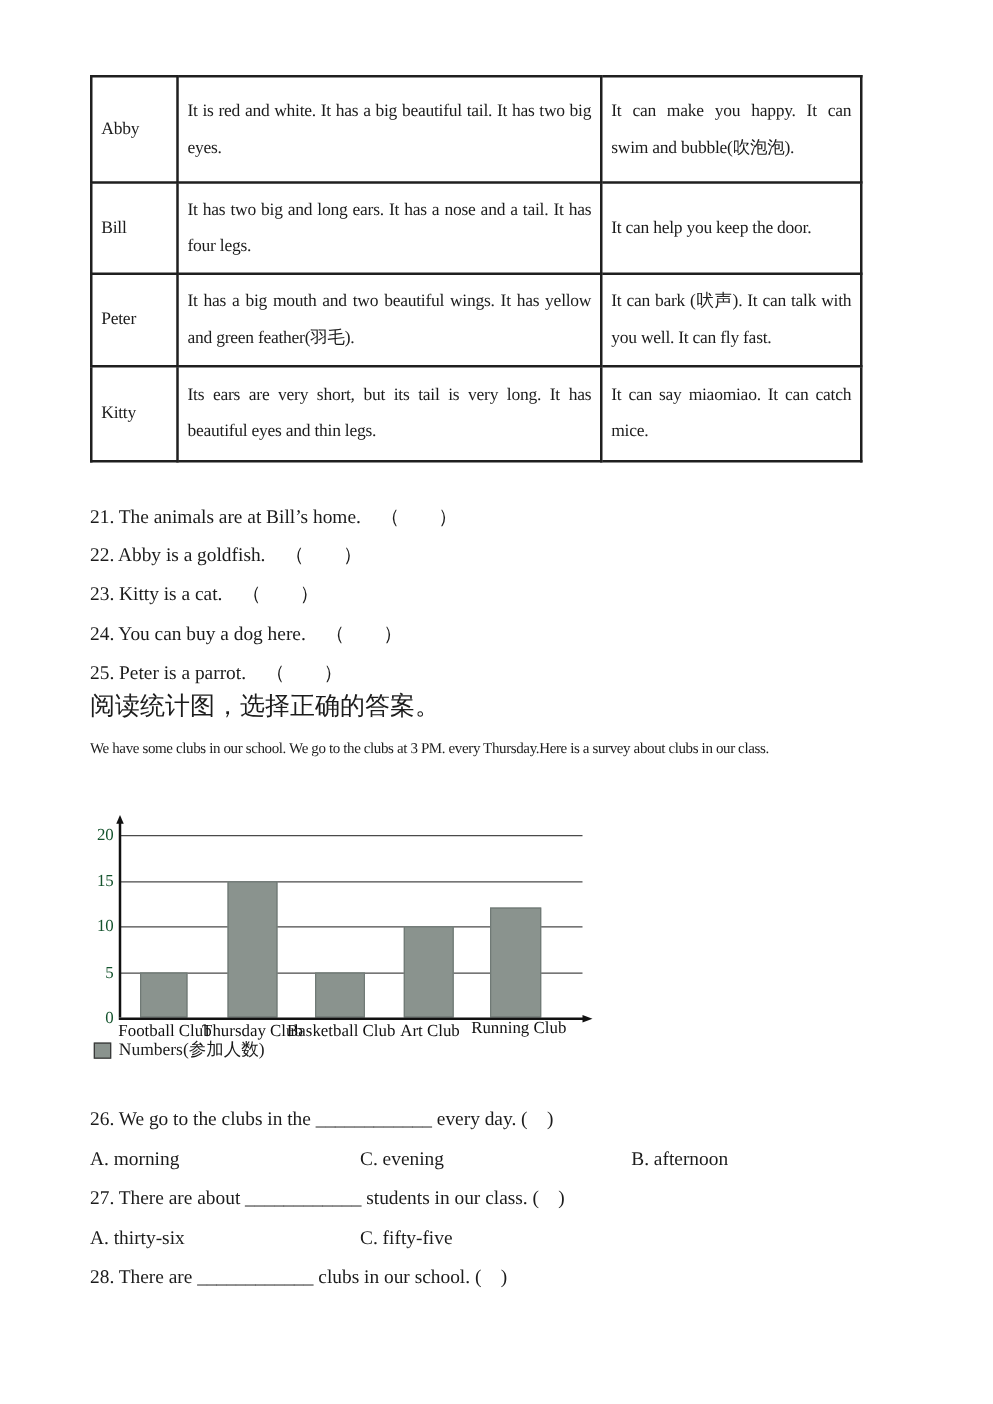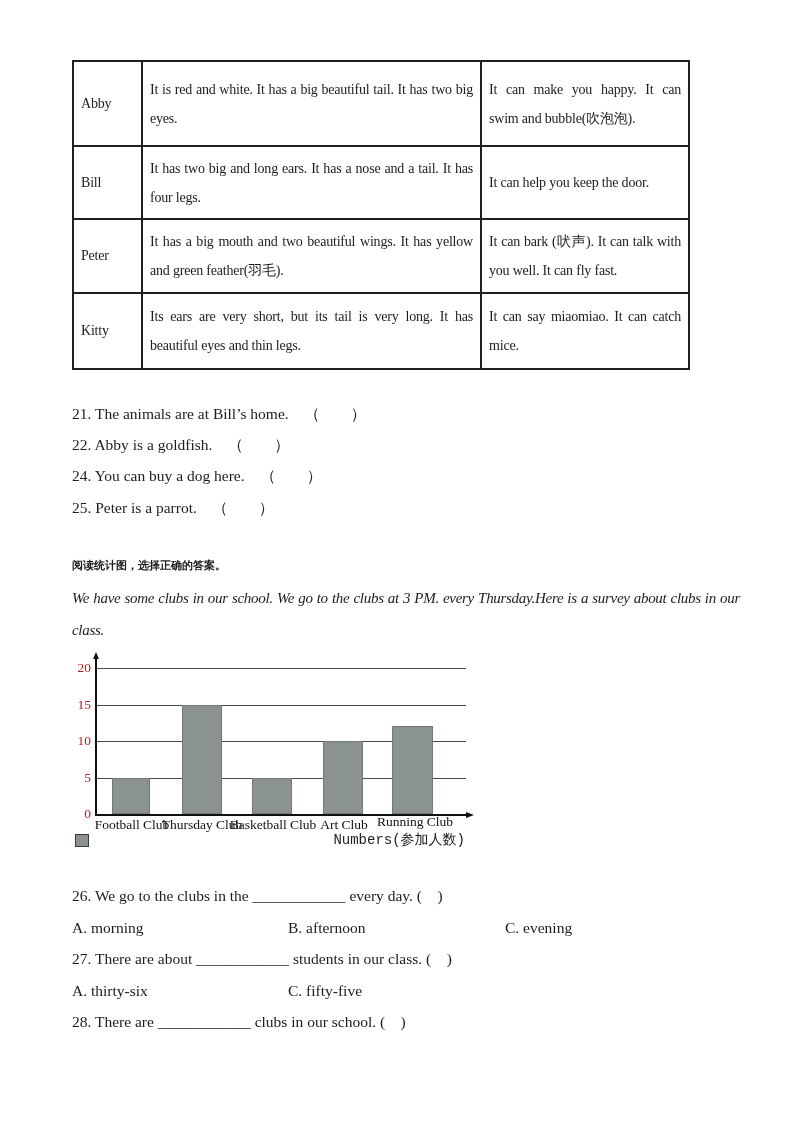--- a/index.html
+++ b/index.html
@@ -19,53 +19,53 @@
     vertical-align:middle; padding:4px 7px; line-height:29px;
   }
   .animal-table td.name-cell { width:53px; line-height:18px;margin-left:38px; }
   .animal-table td.desc-cell { width:323px; text-align:justify; }
   .animal-table td.ability-cell { width:192px; text-align:justify; }
 
   
   .tf-block { position:absolute; left:72px; top:398px; font-size:15.5px; }
   .tf-line { height:31.2px; line-height:31.2px; }
 
-  .instruction { position:absolute; left:72px; top:552px; font-size:11px; height:26px; line-height:26px;font-weight:bold; }
+  .instruction { position:absolute; left:72px; top:552px; font-size:20px; height:26px; line-height:26px; }
   .passage {
     position:absolute; left:72px; top:583px; width:668px;
-    font-size:15px; letter-spacing:-0.3px; line-height:31.5px; text-align:justify;font-style:italic;
+    font-size:12px; letter-spacing:-0.3px; line-height:31.5px; text-align:justify;
   }
 
   
   .chart { position:absolute; left:75px; top:656px; width:420px; height:200px; }
   .y-axis { position:absolute; left:20px; top:2px; width:1.5px; height:156px; background:#111; }
   .y-arrow {
     position:absolute; left:17.5px; top:-4px; width:0; height:0;
     border-left:3px solid transparent; border-right:3px solid transparent; border-bottom:7px solid #111;
   }
   .x-axis { position:absolute; left:20px; top:158px; width:372px; height:1.5px; background:#111; }
   .x-arrow {
     position:absolute; left:391px; top:155.5px; width:0; height:0;
     border-top:3.5px solid transparent; border-bottom:3.5px solid transparent; border-left:8px solid #111;
   }
   .gridline { position:absolute; left:21px; width:370px; height:1px; background:#4a4a4a; }
   .g20 { top:12px; } .g15 { top:48.5px; } .g10 { top:85px; } .g5 { top:121.5px; }
   .ytick {
     position:absolute; left:0; width:16px; text-align:right;
-    font-size:13.5px; line-height:16px; color:#b91c1c;
+    font-size:13.5px; line-height:16px; color:#14532d;
   }
   .t20 { top:4px; } .t15 { top:40.5px; } .t10 { top:77px; } .t5 { top:113.5px; } .t0 { top:150px; }
   .bar { position:absolute; bottom:42px; background:#8a938e; border:1px solid #707a76; box-sizing:border-box; }
   .xlabel {
     position:absolute; top:161px; transform:translateX(-50%);
     white-space:nowrap; font-size:13.5px; color:#111;
   }
   .legend {
     position:absolute; left:0; right:30px; top:175px;
-    display:flex; justify-content:space-between; align-items:center; gap:6px; font-size:14px;font-family:Liberation Mono, monospace;
+    display:flex; justify-content:flex-start; align-items:center; gap:6px; font-size:14px;
   }
   .legend-swatch { width:12px; height:11px; background:#8a938e; border:1px solid #3a3a3a; }
 
   
   .mc-block { position:absolute; left:72px; top:856px; width:660px; font-size:15.5px;margin-top:24px; }
   .mc-line { height:31.5px; line-height:31.5px; }
   .opts { display:grid; grid-template-columns:216px 217px 1fr; height:31.5px; line-height:31.5px; }
 </style>
 </head>
 <body>
@@ -93,20 +93,21 @@
         <td class="name-cell">Kitty</td>
         <td class="desc-cell">Its ears are very short, but its tail is very long. It has beautiful eyes and thin legs.</td>
         <td class="ability-cell">It can say miaomiao. It can catch mice.</td>
       </tr>
     </tbody>
   </table>
 
   <div class="tf-block">
     <div class="tf-line">21. The animals are at Bill’s home.　（　　）</div>
     <div class="tf-line">22. Abby is a goldfish.　（　　）</div>
+    <div class="tf-line">23. Kitty is a cat.　（　　）</div>
     <div class="tf-line">24. You can buy a dog here.　（　　）</div>
     <div class="tf-line">25. Peter is a parrot.　（　　）</div>
   </div>
 
   <div class="instruction">阅读统计图，选择正确的答案。</div>
 
   <div class="passage">We have some clubs in our school. We go to the clubs at 3 PM. every Thursday.Here is a survey about clubs in our class.</div>
 
   <div class="chart">
     <div class="gridline g20"></div>
@@ -140,22 +141,22 @@
     <div class="legend">
       <span class="legend-swatch"></span>
       <span>Numbers(参加人数)</span>
     </div>
   </div>
 
   <div class="mc-block">
     <div class="mc-line">26. We go to the clubs in the ____________ every day. (　)</div>
     <div class="opts">
       <span>A. morning</span>
+      <span>C. evening</span>
       <span>B. afternoon</span>
-      <span>C. evening</span>
     </div>
     <div class="mc-line">27. There are about ____________ students in our class. (　)</div>
     <div class="opts">
       <span>A. thirty-six</span>
       <span>C. fifty-five</span>
     </div>
     <div class="mc-line">28. There are ____________ clubs in our school. (　)</div>
   </div>
 
 </div>

